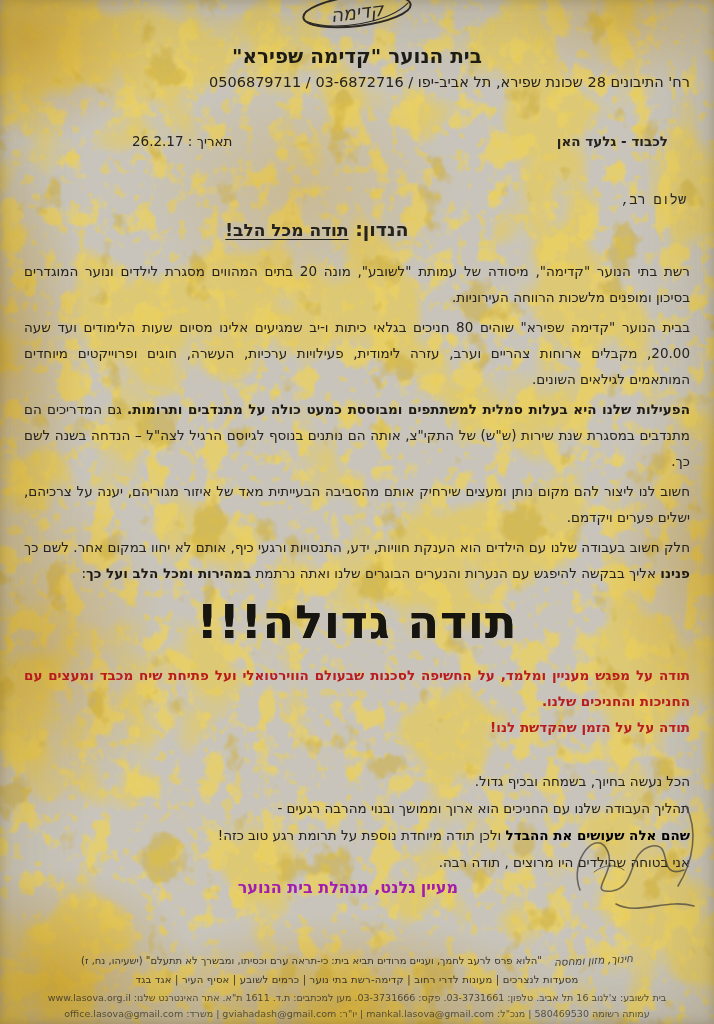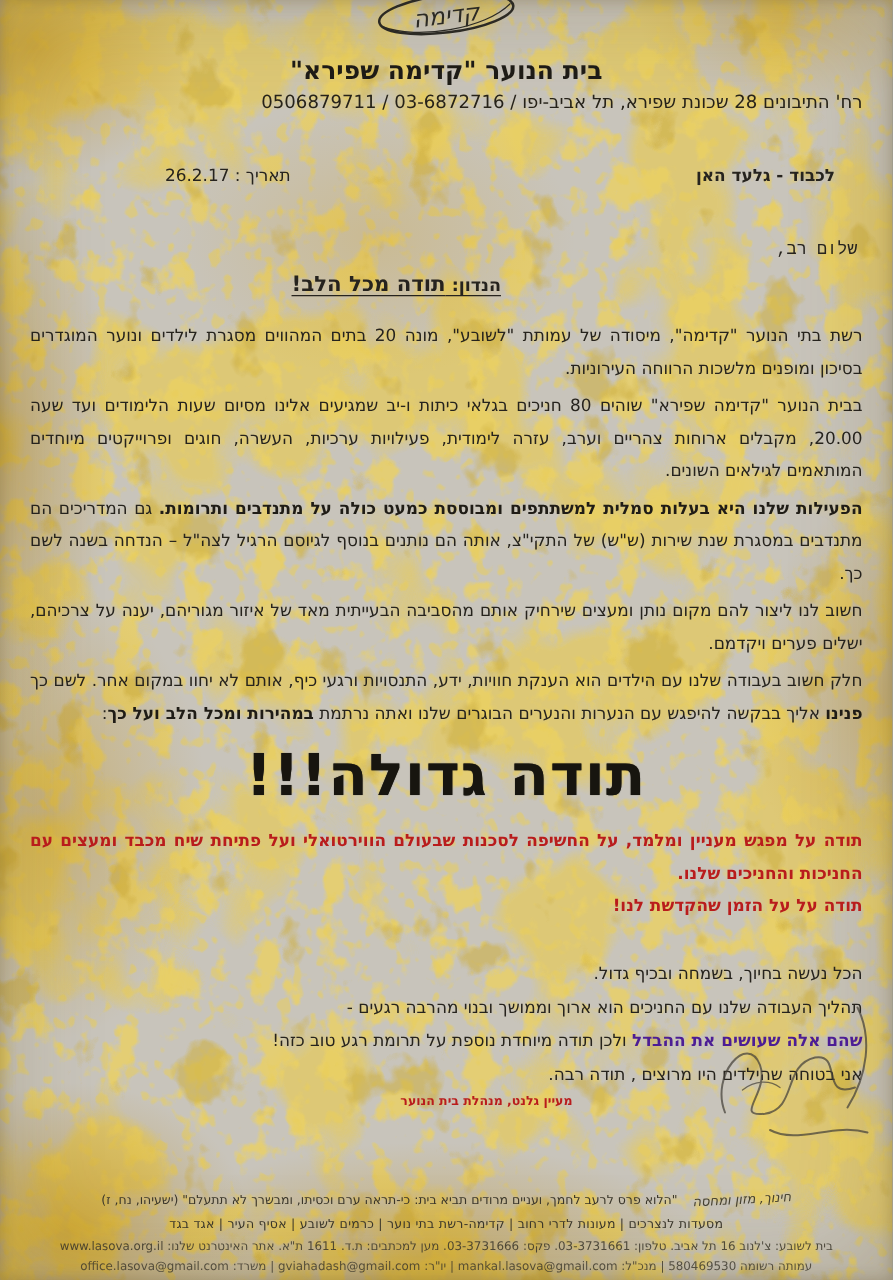--- a/index.html
+++ b/index.html
@@ -28,39 +28,39 @@
   .logo{width:132px;margin:-5px auto 0;display:block;}
   .title{margin:2px 0 0;text-align:center;font-size:20px;font-weight:bold;line-height:26px;color:#1d1b16;}
   .address{margin:2px 0 0;text-align:right;font-size:14.5px;line-height:22px;color:#262219;}
 
   .meta{display:flex;justify-content:space-between;margin-top:40px;
         padding-left:108px;padding-right:22px;font-size:13.5px;}
   .meta .recipient{font-weight:bold;}
   .greeting{margin-top:44px;font-size:13.5px;padding-right:4px;font-family:Liberation Mono, monospace;}
 
   .subject{margin-top:10px;text-align:center;position:relative;right:40px;}
-  .subject .s-label{font-size:14px;font-weight:bold;text-decoration:underline;text-underline-offset:3px;}
+  .subject .s-label{font-size:19px;font-weight:bold;text-underline-offset:3px;}
   .subject .s-title{font-size:17px;font-weight:bold;text-decoration:underline;text-underline-offset:3px;}
 
   .para{margin:4px 0 0;font-size:13.5px;line-height:26px;text-align:justify;color:#26231d;}
   .para.first{margin-top:18px;}
   .para b{font-weight:700;color:#1f1c16;}
 
   .big-thanks{margin:8px 0 0;text-align:center;font-size:46px;font-weight:bold;
               letter-spacing:1px;color:#17150f;line-height:56px;
               text-shadow:0 0 .6px rgba(23,21,15,.9);}
 
   .thanks{margin-top:12px;}
   .thanks p{margin:0;font-size:13.5px;line-height:26px;font-weight:700;text-align:justify;color:#b91c1c;}
   .thanks p.no-just{text-align:right;}
 
   .closing{margin-top:28px;}
   .closing p{margin:0;font-size:13.5px;line-height:27px;text-align:right;color:#26231d;}
-  .closing b{font-weight:700;color:#4c1d95;}
-  .signature{margin:2px 232px 0 0;font-size:10px;font-weight:bold;color:#b91c1c;}
+  .closing b{font-weight:700;color:#000000;}
+  .signature{margin:2px 232px 0 0;font-size:16px;font-weight:bold;color:#a21caf;}
 
   .sig-svg{position:absolute;right:6px;top:798px;z-index:5;}
 
   .footer{position:absolute;left:0;right:0;bottom:5px;z-index:4;text-align:center;color:#3a362a;}
   .f-line1{display:flex;justify-content:center;align-items:baseline;gap:12px;padding:0 14px;}
   .f-motto{font-size:10.5px;font-style:italic;transform:rotate(-3deg);white-space:nowrap;color:#45402f;}
   .f-quote{font-size:10px;white-space:nowrap;}
   .f-programs{font-size:10px;margin-top:8px;letter-spacing:.2px;}
   .f-contact{font-size:9.5px;margin-top:7px;opacity:.85;}
   .f-org{font-size:9.5px;margin-top:5px;opacity:.8;}

